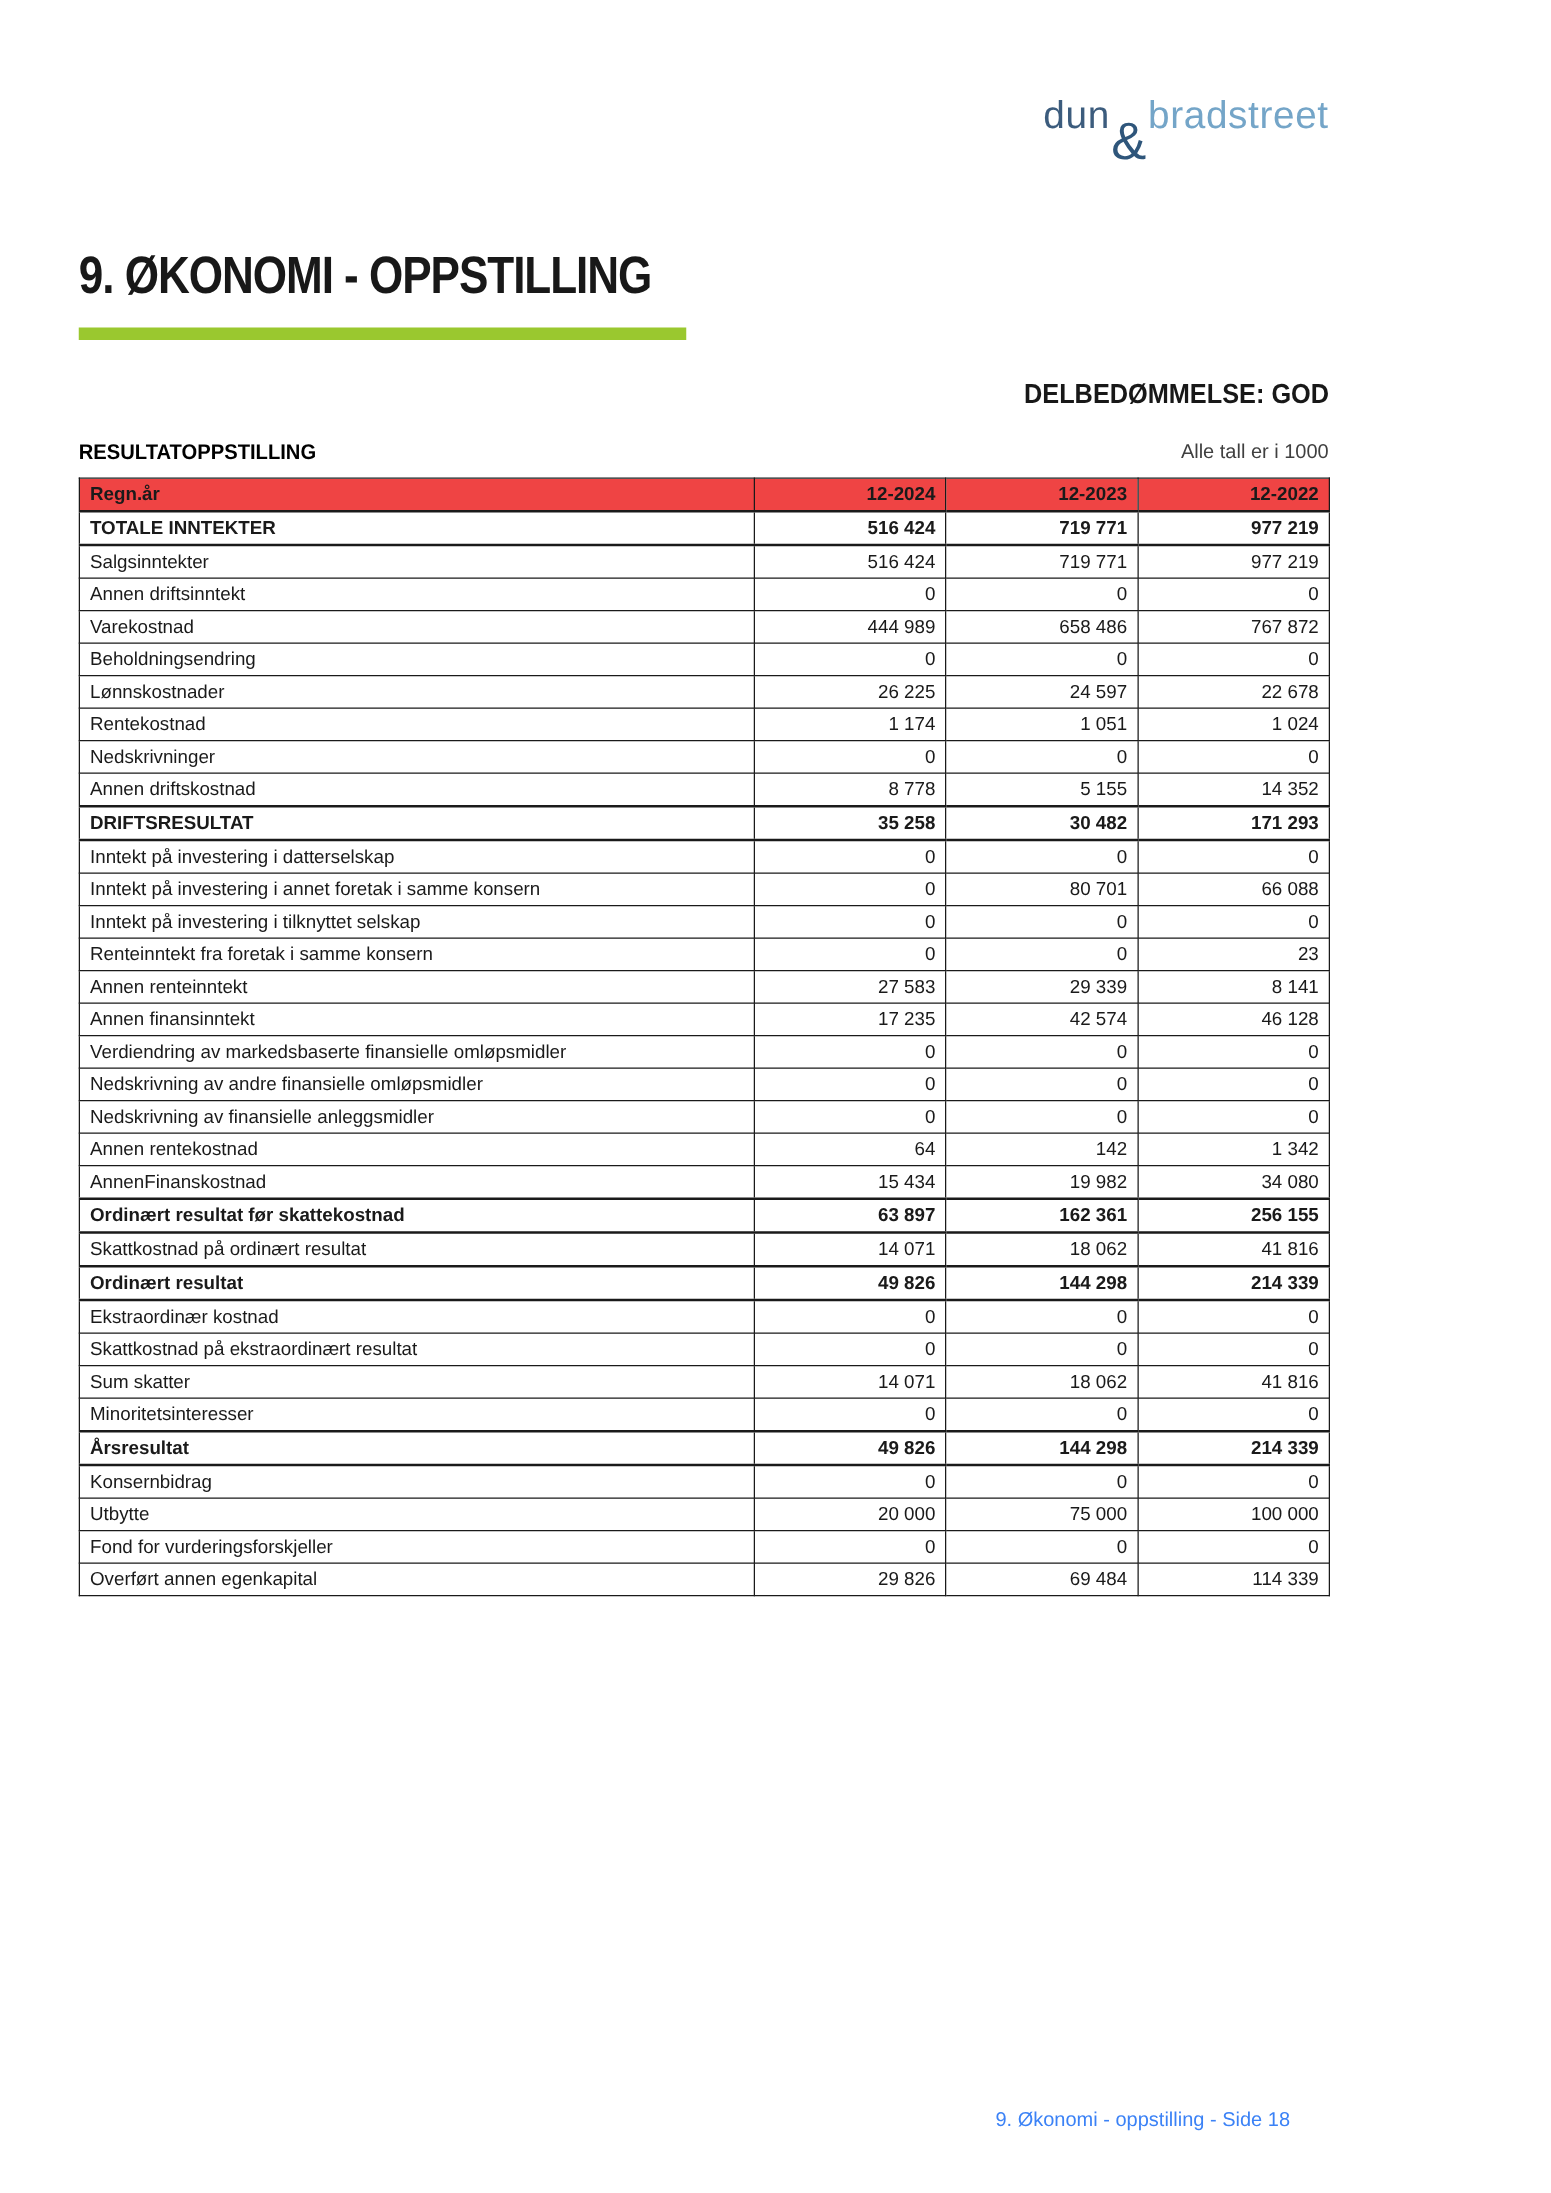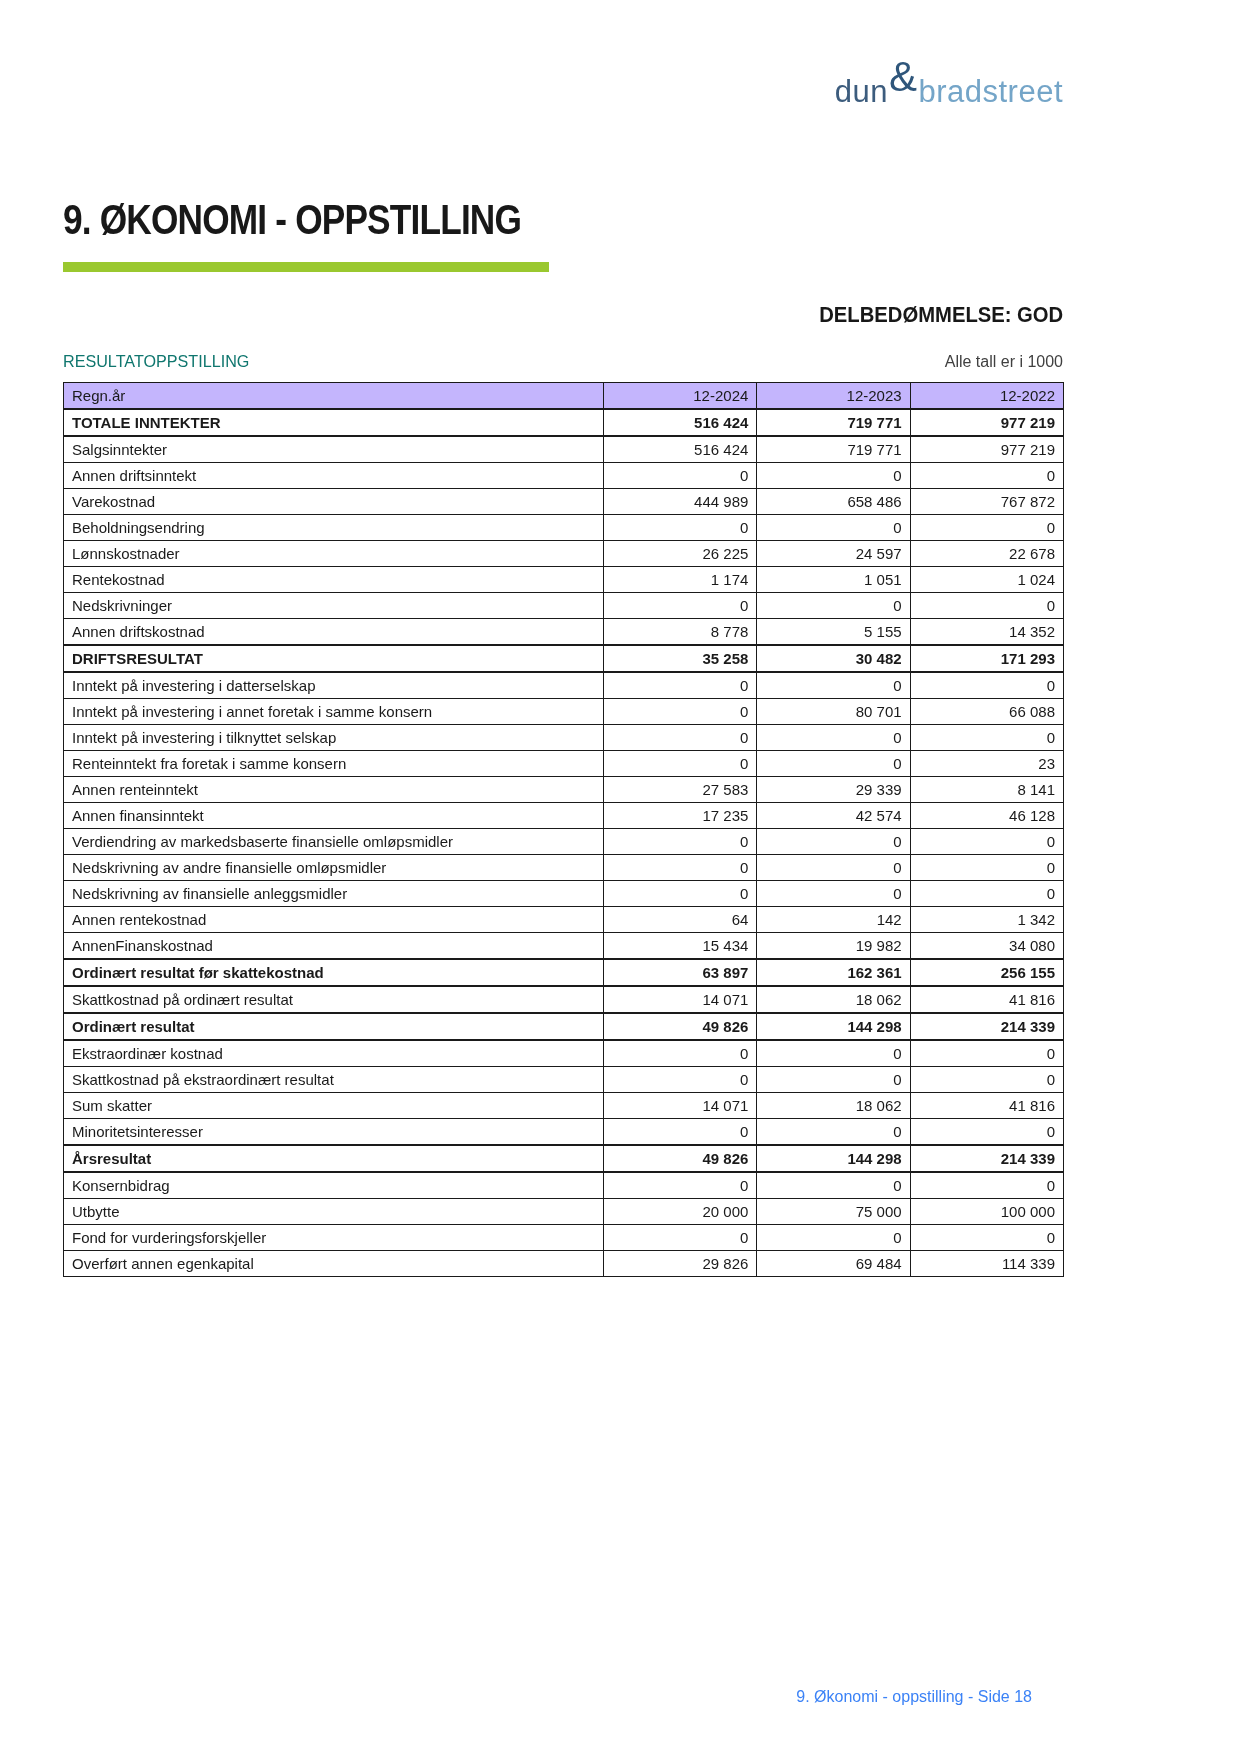--- a/index.html
+++ b/index.html
@@ -8,21 +8,21 @@
     font-family: "Liberation Sans", sans-serif;
     color: #1a1a1a;
     position: relative;
     overflow: hidden;
   }
   .page { position: absolute; inset: 0; }
 
   
   .logo {
     position: absolute; top: 74px; right: 178px;
-    display: flex; align-items: flex-start;
+    display: flex; align-items: flex-end;
     font-size: 31px; letter-spacing: 0.5px; font-weight: 400;
     white-space: nowrap;
   }
   .logo .dun  { color: #3c5c7d; }
   .logo .amp  { color: #2f567b; font-size: 42px; font-weight: 400; line-height: 0; position: relative; top: 3px; margin: 0 1px; }
   .logo .brad { color: #74a5c8; }
 
   
   .title {
     position: absolute; left: 63px; top: 168px;
@@ -38,43 +38,43 @@
 
   
   .assessment {
     position: absolute; right: 178px; top: 302px;
     font-size: 22px; font-weight: 700; color: #181818; white-space: nowrap;
   }
   .assessment .squeeze { display: inline-block; transform: scaleX(0.92); transform-origin: right center; }
 
   .section-label {
     position: absolute; left: 63px; top: 352px;
-    font-size: 17px; font-weight: 400; color: #0f766e;
+    font-size: 17px; font-weight: 700; color: #000000;
   }
   .section-label .squeeze { display: inline-block; transform: scaleX(0.95); transform-origin: left center; }
   .units-note {
     position: absolute; right: 178px; top: 353px;
     font-size: 16px; font-weight: 400; color: #404040;
   }
 
   
   .table-wrap { position: absolute; left: 63px; top: 382px; width: 1001px; }
   table { border-collapse: collapse; width: 100%; table-layout: fixed; }
   col.c-label { width: 54%; }
   col.c-num   { width: 15.333%; }
   th, td {
     border: 1px solid #1a1a1a;
     padding: 2px 8px;
     font-size: 15px;
     line-height: 21px;
     overflow: hidden; white-space: nowrap;
   }
   thead th {
-    background: #c4b5fd;
-    font-weight: 400;
+    background: #ef4444;
+    font-weight: 700;
     border-bottom-width: 2px;
   }
   th.num, td.num { text-align: right; }
   th.label, td.label { text-align: left; }
   tbody tr.bold td { font-weight: 700; border-top-width: 2px; border-bottom-width: 2px; }
 
   
   .footer {
     position: absolute; right: 209px; top: 1688px;
     font-size: 16px; color: #3b82f6; white-space: nowrap;

